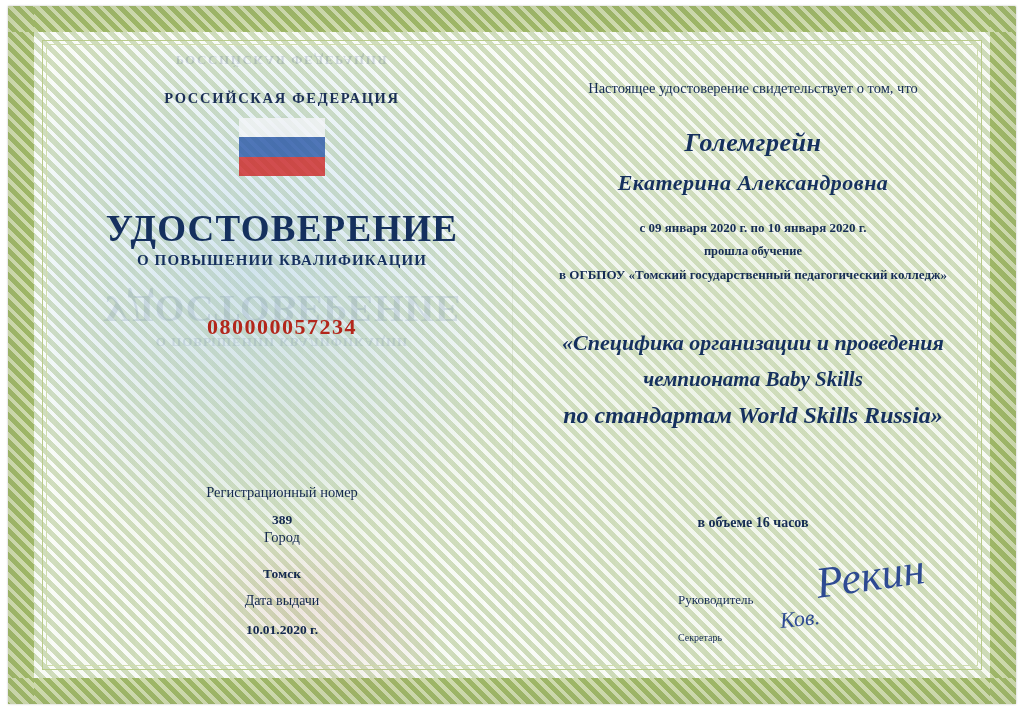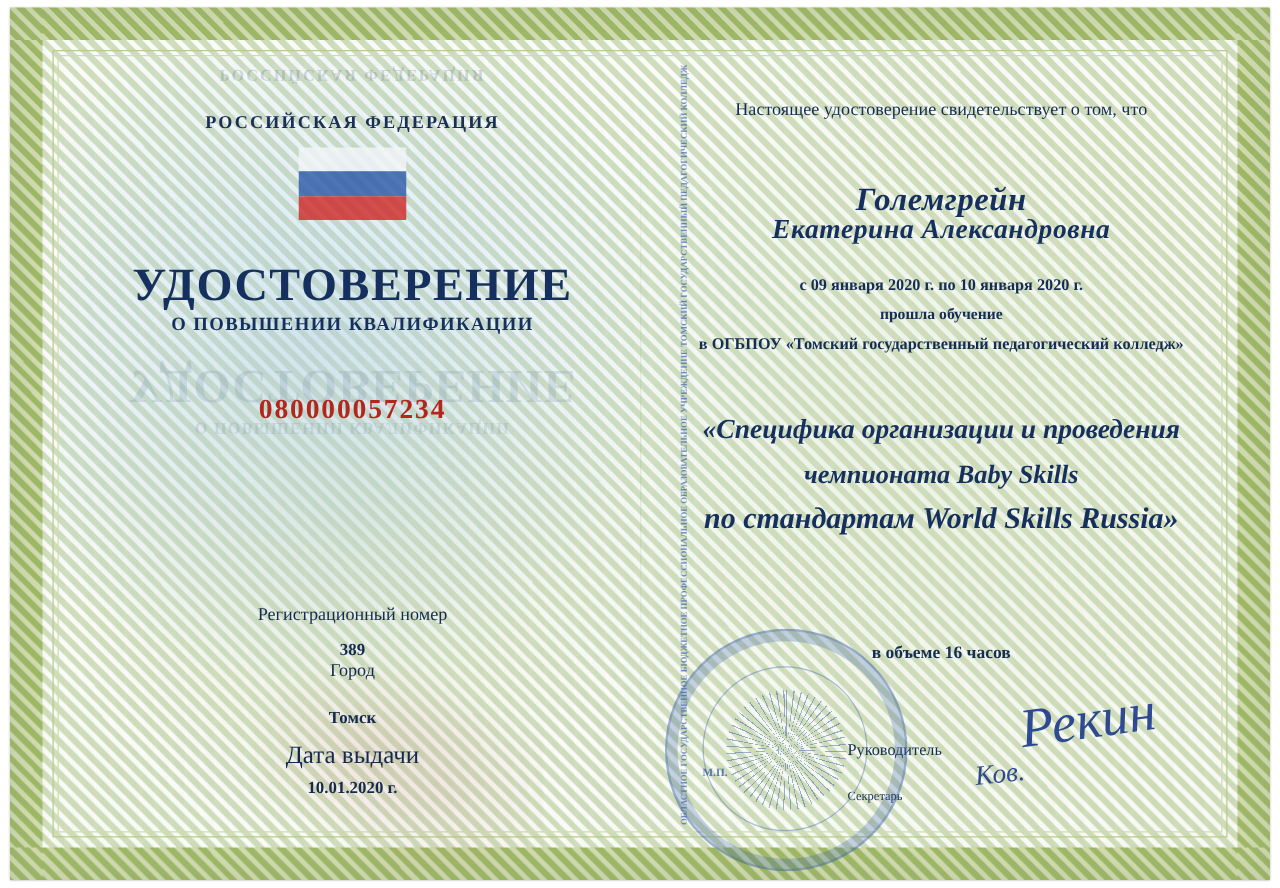--- a/index.html
+++ b/index.html
@@ -226,21 +226,21 @@
     top: 514px;
     width: 100%;
     font-size: 13.5px;
     font-weight: bold;
     color: #14294f;
   }
   .date-label {
     position: absolute;
     top: 541px;
     width: 100%;
-    font-size: 20px;
+    font-size: 14px;
     color: #14294f;
   }
   .date-value {
     position: absolute;
     top: 570px;
     width: 100%;
     font-size: 13.5px;
     font-weight: bold;
     color: #14294f;
   }
@@ -271,21 +271,21 @@
   }
   .attest {
     position: absolute;
     top: 28px;
     width: 100%;
     font-size: 14.5px;
     color: #152c54;
   }
   .name-line1 {
     position: absolute;
-    top: 93px;
+    top: 76px;
     width: 100%;
     font-size: 26px;
     font-style: italic;
     font-weight: bold;
     color: #15305e;
     letter-spacing: 0.5px;
   }
   .name-line2 {
     position: absolute;
     top: 118px;
@@ -510,27 +510,19 @@
       <div class="prog1">«Специфика организации и проведения</div>
       <div class="prog2">чемпионата Baby Skills</div>
       <div class="prog3">по стандартам World Skills Russia»</div>
 
       <div class="hours">в объеме 16 часов</div>
 
       <div class="role-head">Руководитель</div>
       <div class="role-sec">Секретарь</div>
     </div>
 
-    <div class="seal">
-      <div class="seal-inner"></div>
-      <div class="seal-star"></div>
-      <div class="seal-ring-text">
-        <span style="transform: rotate(-90deg) translate(-60px, -86px);">ОБЛАСТНОЕ ГОСУДАРСТВЕННОЕ БЮДЖЕТНОЕ ПРОФЕССИОНАЛЬНОЕ ОБРАЗОВАТЕЛЬНОЕ УЧРЕЖДЕНИЕ ТОМСКИЙ ГОСУДАРСТВЕННЫЙ ПЕДАГОГИЧЕСКИЙ КОЛЛЕДЖ</span>
-      </div>
-      <div class="seal-mp">М.П.</div>
-    </div>
 
     <div class="sig-main">Рекин</div>
     <div class="sig-small">Ков.</div>
 
     <div class="scan-shade"></div>
   </div>
 </div>
 
 </body></html>

